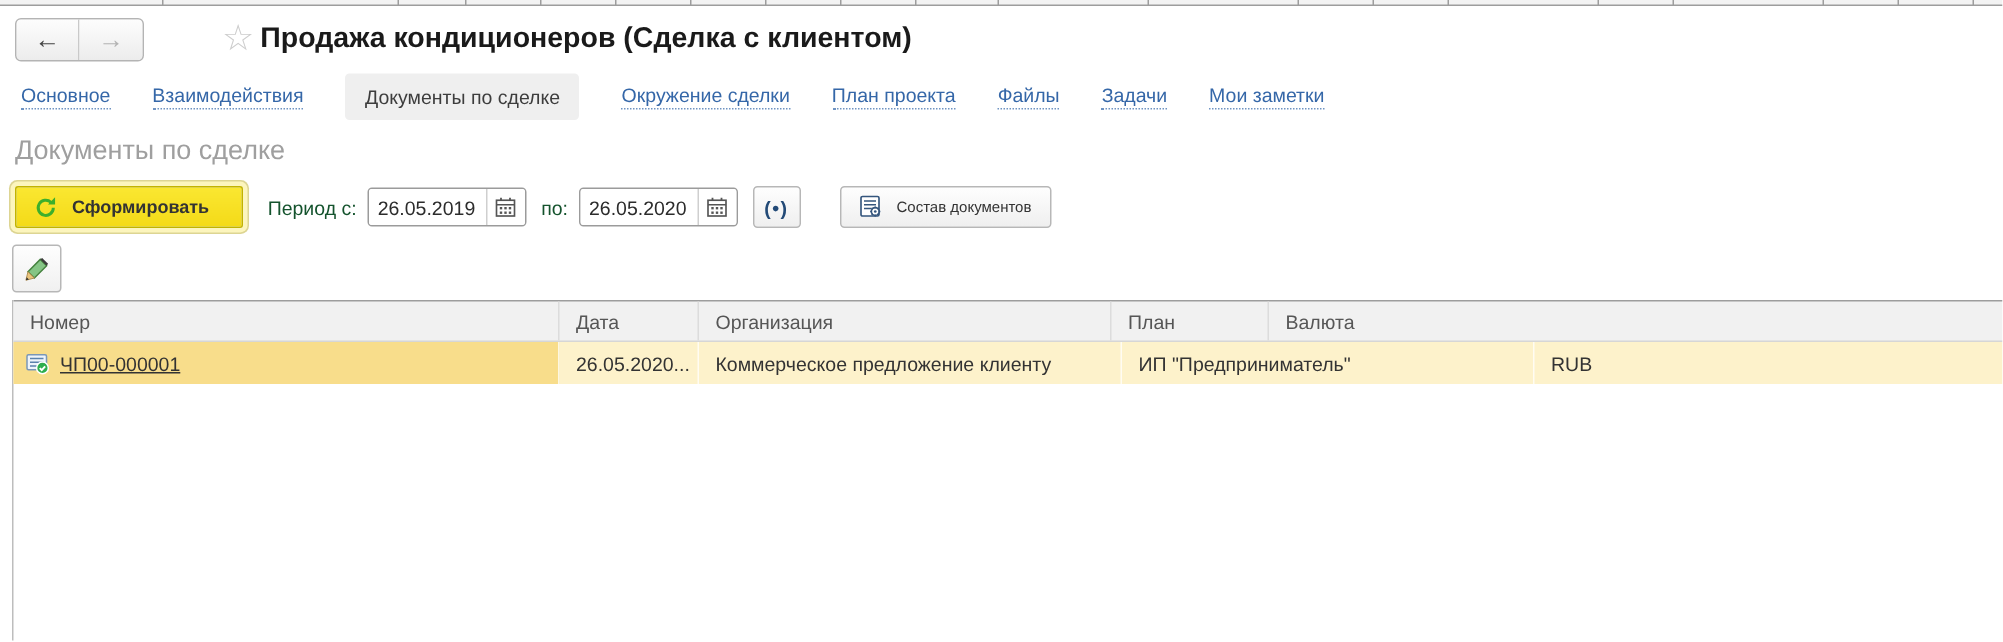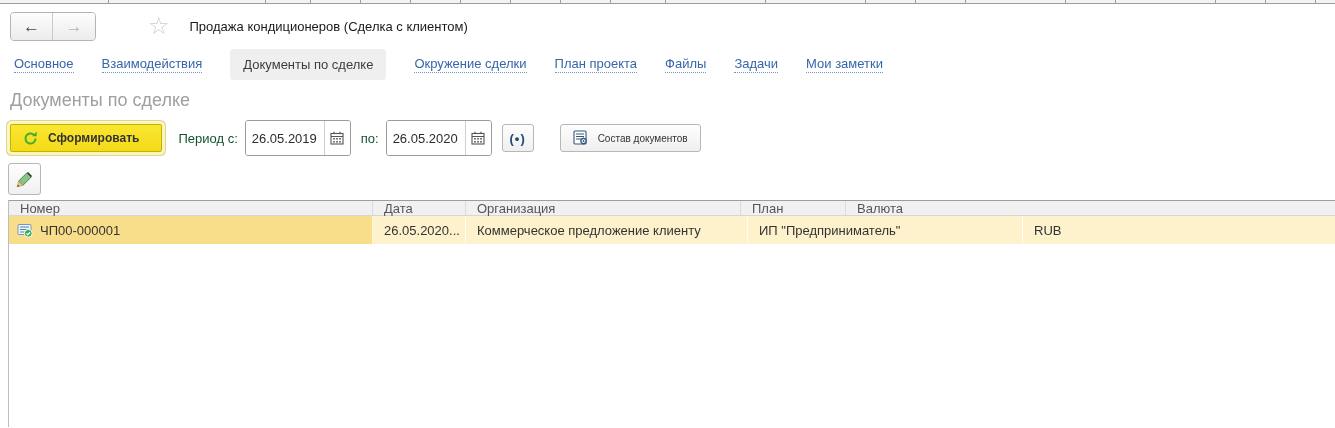--- a/index.html
+++ b/index.html
@@ -11,70 +11,70 @@
   .top-strip i { position:absolute; top:0; width:1px; height:4px; background:#9d9d9d; }
 
   
   .header { height:44px; display:flex; align-items:center; padding-left:10px; }
   .nav-group { display:flex; border:1px solid #b4b4b4; border-radius:4px; overflow:hidden; background:#f6f6f6; }
   .nav-btn { width:42px; height:27px; border:none; background:linear-gradient(#fdfdfd,#ececec);
     font-size:17px; cursor:pointer; color:#444; line-height:25px; }
   .nav-btn.back { border-right:1px solid #c9c9c9; }
   .nav-btn.fwd { color:#b3b3b3; }
   .star { margin-left:52px; font-size:24px; color:#cdcdcd; cursor:pointer; line-height:24px; }
-  .title { margin-left:20px; font-size:13px; font-weight:normal; color:#1a1a1a; }
+  .title { margin-left:4px; font-size:19px; font-weight:bold; color:#1a1a1a; }
 
   
   .tabbar { height:33px; display:flex; align-items:center; padding-left:14px; gap:28px; }
   .tab { color:#3567a8; cursor:pointer; text-decoration:none; border-bottom:1px dotted #6f93c2; padding-bottom:1px; }
   .tab.active { color:#3d3d3d; border-bottom:none; background:#efefef; border-radius:3px;
     padding:8px 13px; cursor:default; }
 
   
   .section-heading { margin:9px 0 0 10px; font-size:18px; color:#9f9f9f; }
 
   
   .toolbar { margin-top:9px; padding-left:10px; display:flex; align-items:center; height:36px; }
   .btn-generate { display:flex; align-items:center; gap:10px; height:28px; padding:0 22px 0 12px;
     background:linear-gradient(#fae731,#f4da18); border:1px solid #c2b300; border-radius:2px;
     box-shadow:0 0 0 3px #fcf5bd, 0 0 0 4px #ddd593; font-weight:bold; font-size:12px; color:#333;
     cursor:pointer; margin-right:16px; }
   .lbl { color:#14532d; margin:0 7px 0 0; }
   .date-field { display:flex; align-items:stretch; border:1px solid #9b9b9b; border-radius:3px;
-    height:36px; background:#fff; overflow:hidden; margin-right:10px; }
+    height:26px; background:#fff; overflow:hidden; margin-right:10px; }
   .date-field input { width:78px; border:none; outline:none; padding:0 6px; font-size:13px;
     font-family:inherit; color:#2c2c2c; }
   .cal-btn { width:26px; border:none; border-left:1px solid #cfcfcf; background:#fff;
     display:flex; align-items:center; justify-content:center; cursor:pointer; }
   .btn-plain { height:28px; border:1px solid #b7b7b7; border-radius:3px;
     background:linear-gradient(#fefefe,#efefef); cursor:pointer; display:flex; align-items:center;
     justify-content:center; color:#234a77; }
   .btn-period { width:32px; font-weight:bold; font-size:13px; letter-spacing:1px; margin-right:10px; }
   .btn-composition { padding:0 12px; gap:8px; color:#333; font-size:10px; margin-left:16px; }
 
   
   .edit-row { margin-top:7px; padding-left:8px; }
   .btn-edit { width:33px; height:32px; border:1px solid #b7b7b7; border-radius:3px;
     background:linear-gradient(#fefefe,#f0f0f0); cursor:pointer; display:flex; align-items:center;
     justify-content:center; }
 
   
   .table { margin-top:5px; margin-left:8px; height:227px; border-left:1px solid #bdbdbd; }
-  .thead { display:flex; height:16px; background:#f1f1f1; border-top:1px solid #9d9d9d;
+  .thead { display:flex; height:28px; background:#f1f1f1; border-top:1px solid #9d9d9d;
     border-bottom:1px solid #d6d6d6; color:#565656; }
   .th { display:flex; align-items:center; padding-left:11px; border-right:1px solid #dcdcdc; }
   .trow { display:flex; height:28px; background:#fdf2cb; cursor:pointer; }
   .td { display:flex; align-items:center; padding-left:11px; border-right:1px solid rgba(255,255,255,.75); }
   .c-number { width:364px; }
   .c-date { width:93px; }
   .c-type { width:282px; }
   .c-org { width:275px; }
   .c-amount { width:105px; }
   .c-currency { flex:1; border-right:none; }
-  .td.c-number { background:#f8dd8b; padding-left:8px; gap:7px; }
+  .td.c-number { background:#f8dd8b; padding-left:8px; gap:7px;text-decoration:underline; }
   .td.c-amount { justify-content:flex-end; padding-right:9px; padding-left:0; }
   .doc-icon { display:flex; }
 </style>
 </head>
 <body>
 
 <div class="top-strip">
     <i style="left:108px"></i>
     <i style="left:265px"></i>
     <i style="left:310px"></i>

